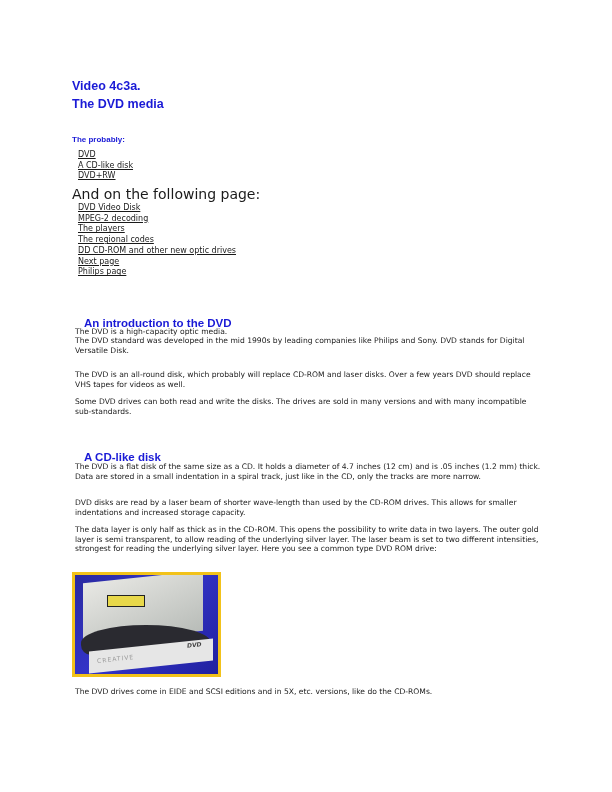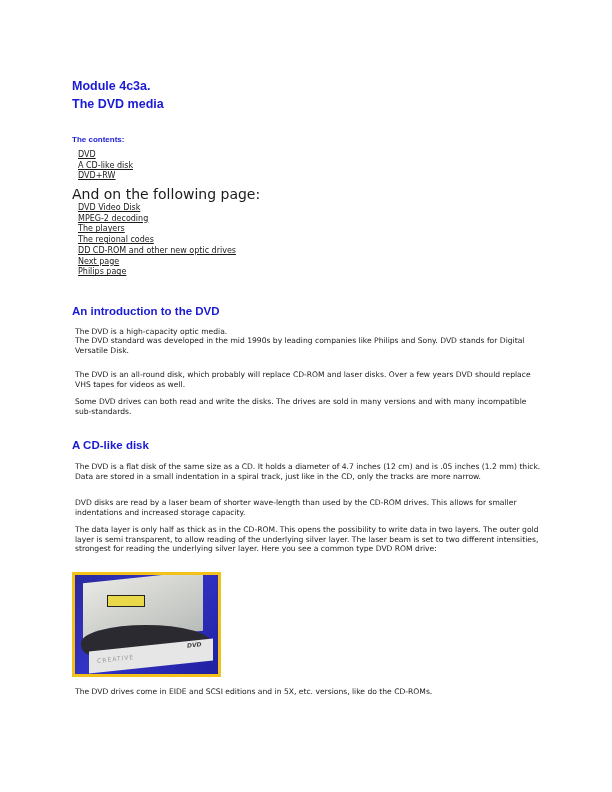--- a/index.html
+++ b/index.html
@@ -7,21 +7,21 @@
          font-family: "DejaVu Sans", sans-serif; color: #1a1a1a; }
   .h-module { position: absolute; left: 72px; font-family: "Liberation Sans", sans-serif;
               font-weight: bold; font-size: 12.5px; color: #1a1ad6; margin: 0; }
   .h-contents { position: absolute; left: 72px; top: 135px; font-family: "Liberation Sans", sans-serif;
                 font-weight: bold; font-size: 8px; color: #1a1ad6; margin: 0; }
   .toc { position: absolute; left: 78px; margin: 0; padding: 0; list-style: none; }
   .toc li { font-size: 8px; line-height: 10.7px; }
   .toc a { color: #1a1a1a; text-decoration: underline; }
   .plain { position: absolute; left: 72px; font-size: 14px; margin: 0; }
   .h-sec { position: absolute; left: 72px; font-family: "Liberation Sans", sans-serif;
-           font-weight: bold; font-size: 11.5px; color: #1a1ad6; margin: 0; }
+           font-weight: bold; font-size: 11.5px; color: #1a1ad6; margin: 12px; }
   .para { position: absolute; left: 72px; width: 470px; font-size: 7.6px; line-height: 9.7px; margin: 3px; }
   .figure { position: absolute; left: 72px; top: 572px; width: 149px; height: 105px;
             background: #f2c21a; box-sizing: border-box; padding: 3px; }
   .figure .photo { width: 100%; height: 100%; position: relative; overflow: hidden;
                    background: linear-gradient(135deg, #2a2aa0 0%, #3434c8 45%, #2020a0 100%); }
   .drive-body { position: absolute; left: 8px; top: 2px; width: 120px; height: 60px;
                 background: linear-gradient(160deg, #e8e8e4, #b8bcb8); transform: skewY(-6deg); }
   .drive-label { position: absolute; left: 32px; top: 20px; width: 36px; height: 10px;
                  background: #e8d84a; border: 1px solid #222; }
   .tray { position: absolute; left: 6px; top: 50px; width: 130px; height: 30px;
@@ -29,24 +29,24 @@
   .bezel { position: absolute; left: 14px; top: 70px; width: 124px; height: 22px;
            background: #e6e6e6; transform: skewY(-6deg); }
   .bezel-text { position: absolute; left: 22px; top: 80px; font-size: 6px; color: #999;
                 letter-spacing: 1px; transform: rotate(-6deg); font-family: "DejaVu Sans", sans-serif; }
   .dvd-logo { position: absolute; left: 112px; top: 66px; font-size: 6px; font-weight: bold;
               color: #444; font-style: italic; transform: rotate(-6deg); }
 </style>
 </head>
 <body>
 
-<h1 class="h-module" style="top:79px">Module 4c3a.</h1>
+<h1 class="h-module" style="top:79px">Video 4c3a.</h1>
 <h1 class="h-module" style="top:97px">The DVD media</h1>
 
-<h3 class="h-contents">The contents:</h3>
+<h3 class="h-contents">The probably:</h3>
 
 <ul class="toc" style="top:150px">
   <li><a href="#">DVD</a></li>
   <li><a href="#">A CD-like disk</a></li>
   <li><a href="#">DVD+RW</a></li>
 </ul>
 
 <p class="plain" style="top:186px">And on the following page:</p>
 
 <ul class="toc" style="top:203px">

